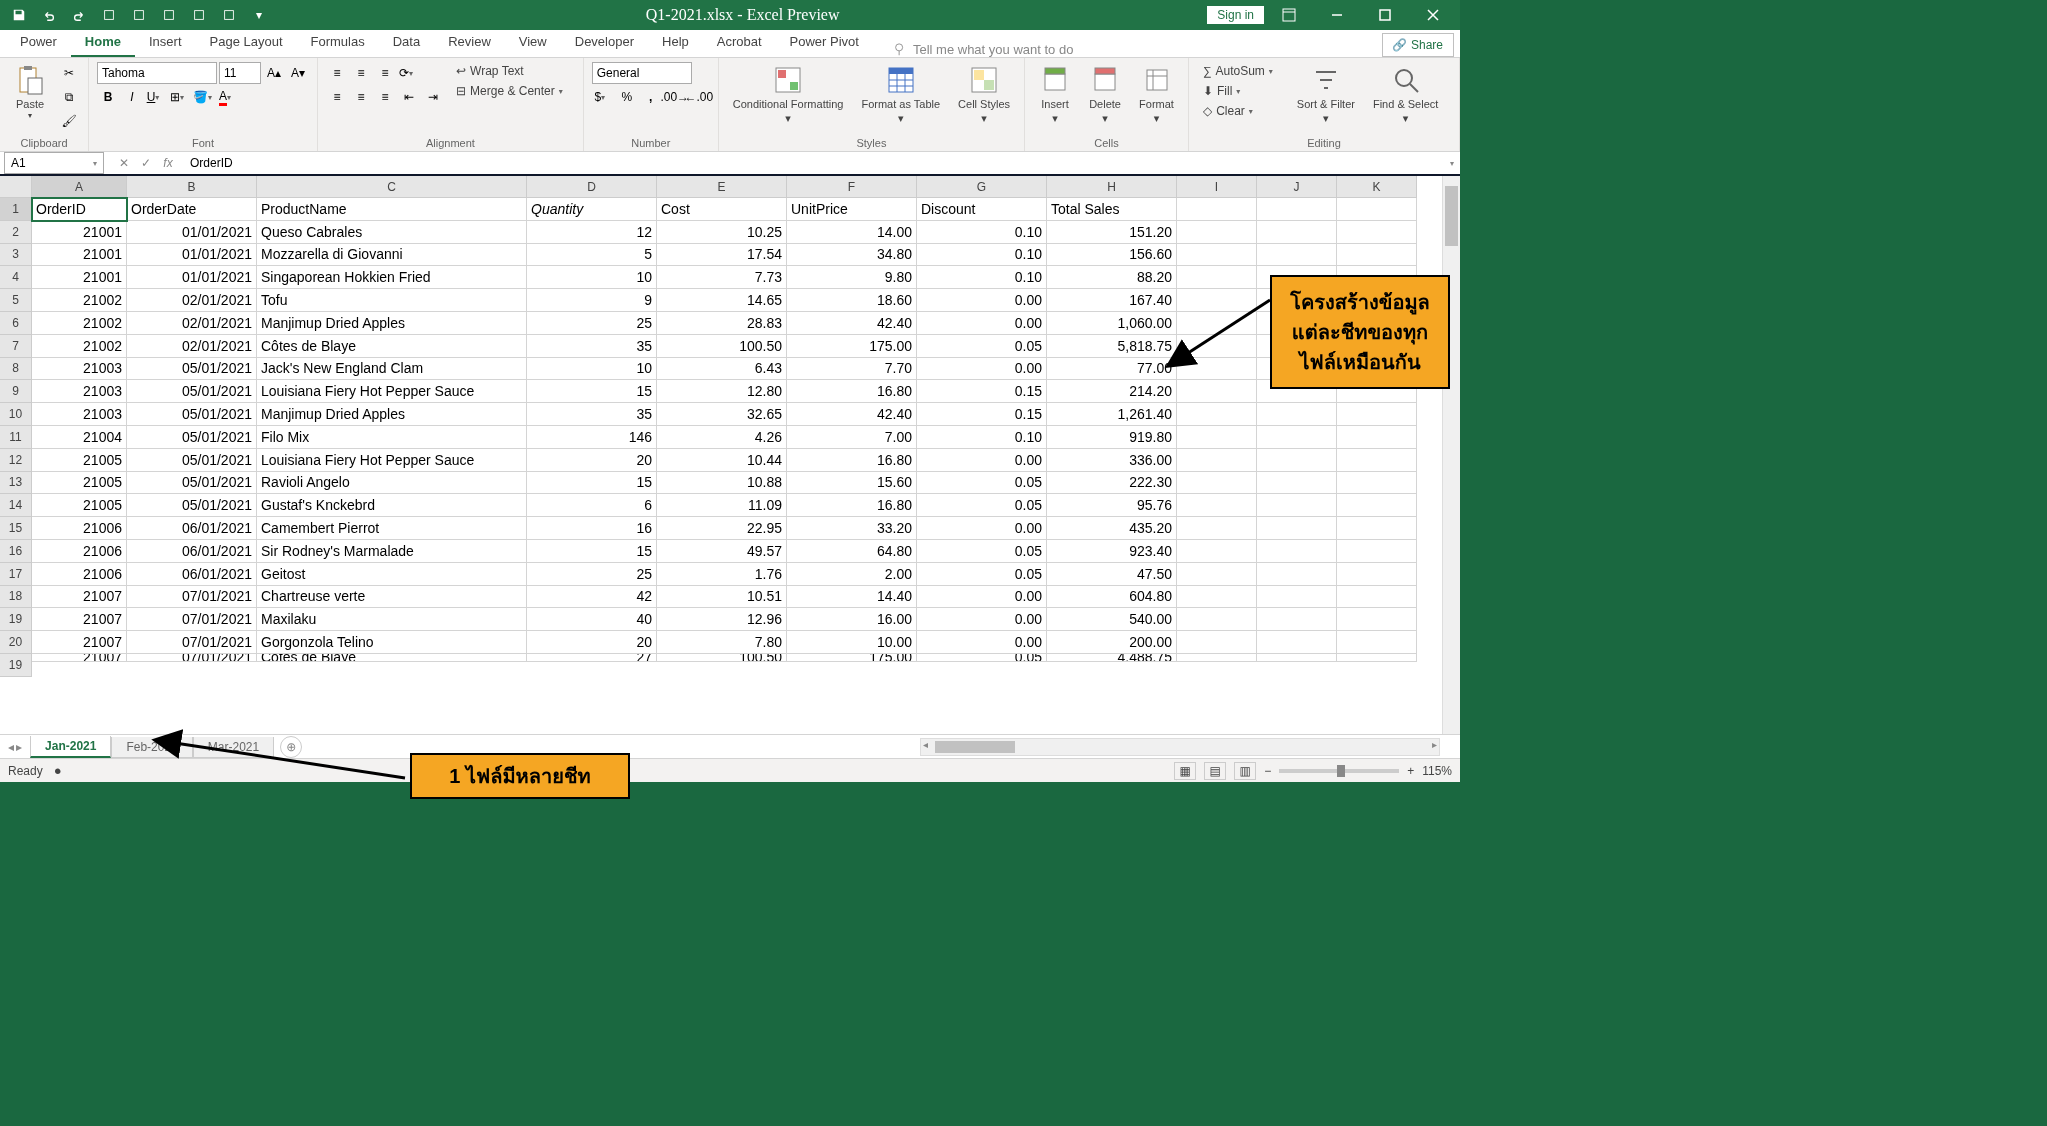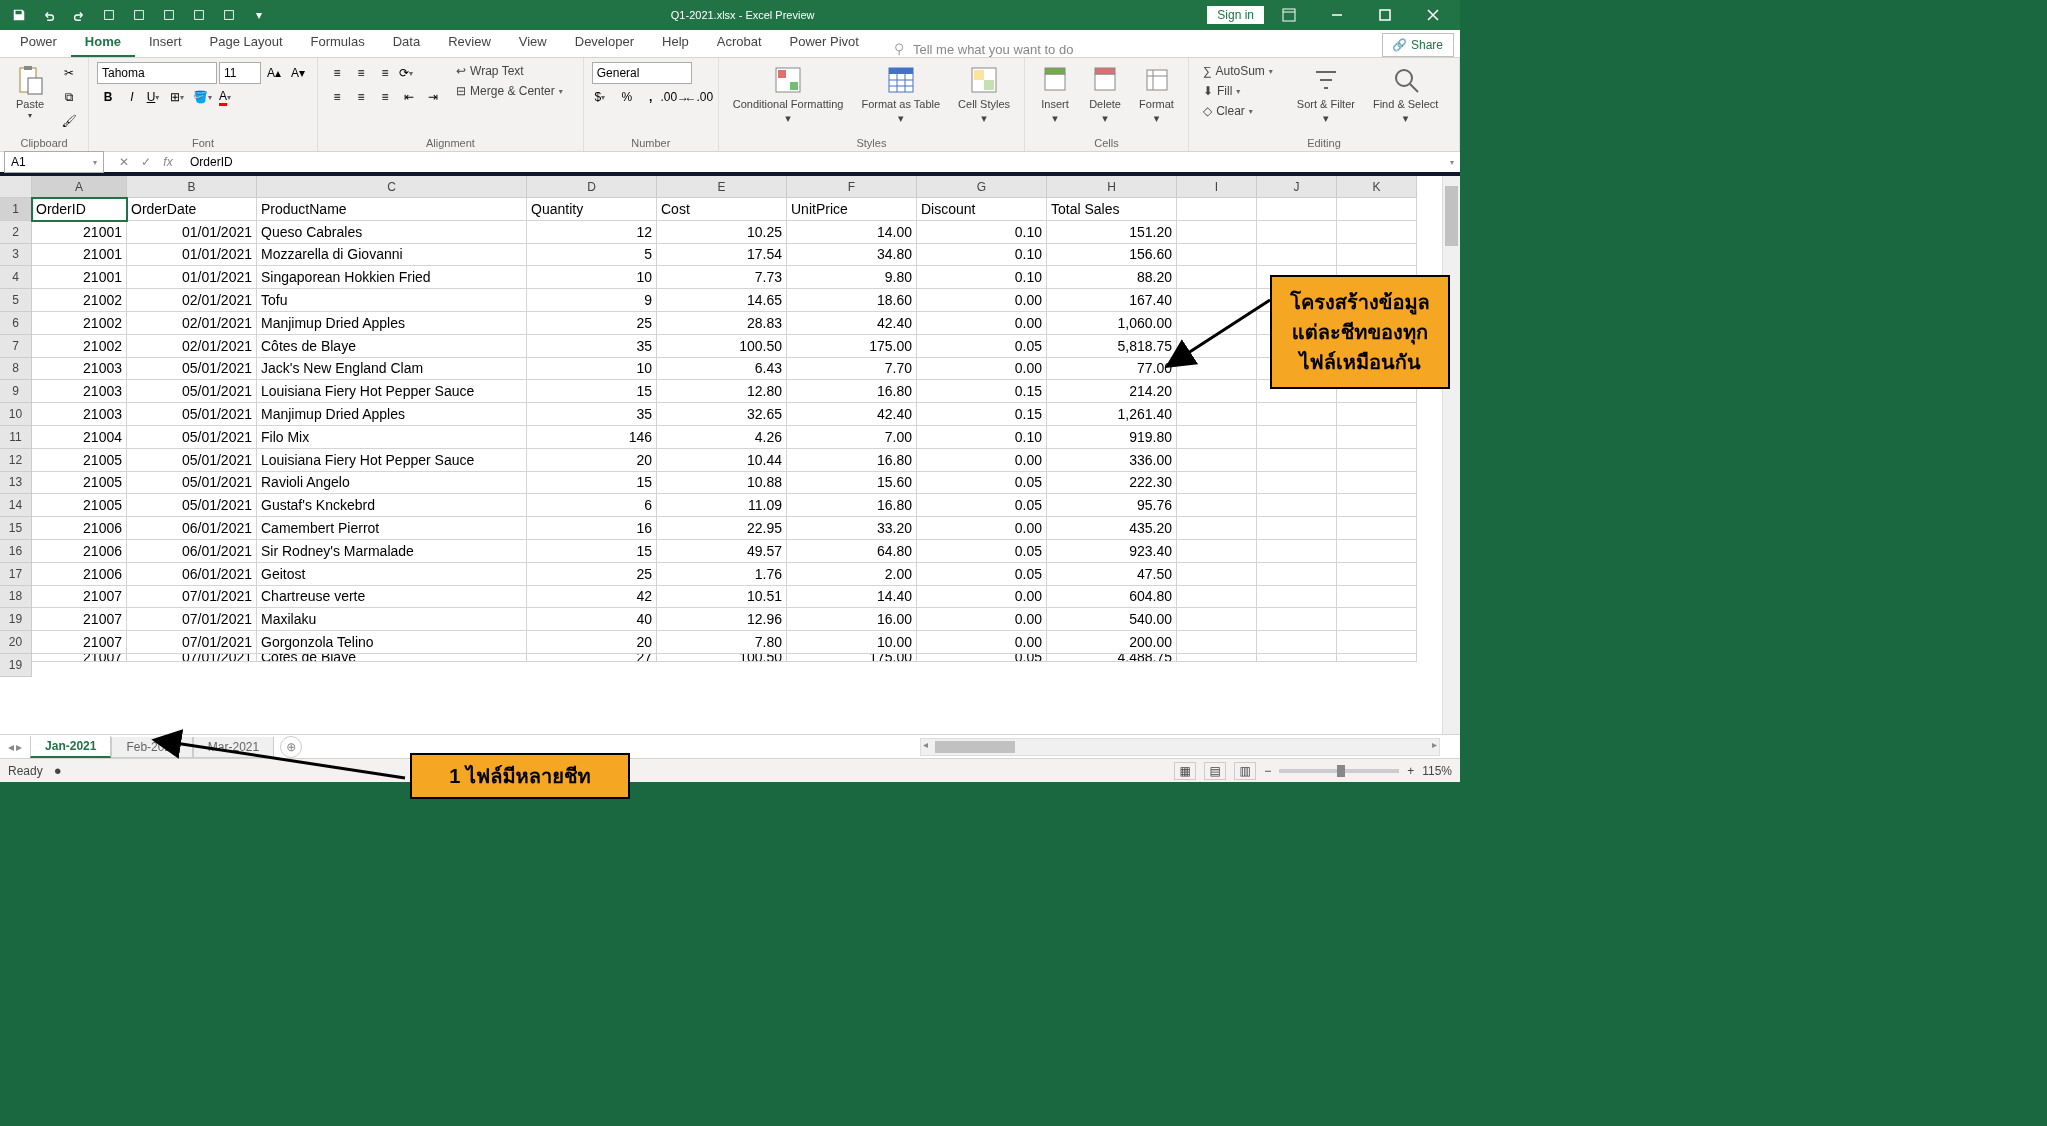--- a/index.html
+++ b/index.html
@@ -4,21 +4,21 @@
 <style>
 * { margin:0; padding:0; box-sizing:border-box; font-family:"Segoe UI",Tahoma,sans-serif; }
 body { background:#1a6840; width:2047px; height:1126px; overflow:hidden; position:relative; }
 .app { width:1460px; height:782px; background:#fff; position:absolute; left:0; top:0; display:flex; flex-direction:column; }
 
 
 .titlebar { height:30px; background:#217346; color:#fff; display:flex; align-items:center; font-size:12px; }
 .qat { display:flex; align-items:center; gap:4px; padding:0 6px; }
 .qat-btn { width:26px; height:24px; display:flex; align-items:center; justify-content:center; color:#fff; cursor:pointer; }
 .qat-btn svg { width:14px; height:14px; }
-.title-center { flex:1; text-align:center; font-size:11px; }
+.title-center { flex:1; text-align:center; font-size:16px;font-family:Liberation Serif, serif; }
 .title-right { display:flex; align-items:center; gap:2px; padding-right:4px; }
 .signin-btn { background:#fff; color:#217346; padding:2px 10px; font-size:12px; cursor:pointer; }
 .win-btn { width:46px; height:30px; display:flex; align-items:center; justify-content:center; color:#fff; cursor:pointer; }
 
 
 .ribbon-tabs { height:28px; background:#fff; display:flex; align-items:flex-end; border-bottom:1px solid #d4d4d4; padding:0 6px; font-size:13px; }
 .ribbon-tab { padding:4px 14px 6px; color:#444; cursor:pointer; }
 .ribbon-tab.active { color:#217346; font-weight:600; border-bottom:2px solid #217346; }
 .tellme { display:flex; align-items:center; gap:6px; color:#888; margin-left:20px; flex:1; }
 .tellme svg { width:14px; height:14px; }
@@ -35,21 +35,21 @@
 .vstack { display:flex; flex-direction:column; gap:2px; }
 .hstack { display:flex; align-items:center; gap:2px; }
 .sm-btn { width:22px; height:22px; display:flex; align-items:center; justify-content:center; cursor:pointer; }
 .dd { width:10px; font-size:8px; color:#666; }
 .font-name { width:120px; height:22px; border:1px solid #ababab; background:#fff; padding:0 4px; font-size:12px; }
 .font-size { width:42px; height:22px; border:1px solid #ababab; background:#fff; padding:0 4px; font-size:12px; }
 .numfmt { width:100px; height:22px; border:1px solid #ababab; background:#fff; padding:0 4px; font-size:12px; }
 .txt-btn { display:flex; align-items:center; gap:4px; padding:2px 6px; cursor:pointer; font-size:12px; color:#444; }
 
 
-.formula-bar { height:24px; background:#fff; border-bottom:4px solid #0f172a; display:flex; align-items:center; font-size:12px; }
+.formula-bar { height:24px; background:#fff; border-bottom:2px solid #0f172a; display:flex; align-items:center; font-size:12px; }
 .name-box { width:100px; height:22px; border:1px solid #ababab; margin:0 4px; padding:0 6px; display:flex; align-items:center; justify-content:space-between; }
 .fx-btns { display:flex; gap:2px; padding:0 6px; color:#888; }
 .fx-btns span { width:20px; text-align:center; cursor:pointer; }
 .fx-input { flex:1; padding:0 6px; }
 
 
 .grid-wrap { flex:1; display:flex; overflow:hidden; position:relative; }
 .corner { width:32px; height:22px; background:#e6e6e6; border-right:1px solid #ccc; border-bottom:1px solid #ccc; position:absolute; left:0; top:0; z-index:3; }
 .col-headers { position:absolute; left:32px; top:0; height:22px; display:flex; z-index:2; background:#e6e6e6; }
 .col-h { border-right:1px solid #ccc; border-bottom:1px solid #ccc; display:flex; align-items:center; justify-content:center; font-size:12px; color:#444; }
@@ -424,21 +424,21 @@
         <div class="row-h">18</div>
         <div class="row-h">19</div>
         <div class="row-h">20</div>
         <div class="row-h">19</div>
       </div>
     <div class="cells" id="cells">
         <div class="row">
           <div class="cell active" style="width: 95px;">OrderID</div>
           <div class="cell" style="width: 130px;">OrderDate</div>
           <div class="cell" style="width: 270px;">ProductName</div>
-          <div class="cell" style="width: 130px;">Quantity</div>
+          <div class="cell" style="width: 130px; font-style: italic;">Quantity</div>
           <div class="cell" style="width: 130px;">Cost</div>
           <div class="cell" style="width: 130px;">UnitPrice</div>
           <div class="cell" style="width: 130px;">Discount</div>
           <div class="cell" style="width: 130px;">Total Sales</div>
           <div class="cell" style="width: 80px;"></div>
           <div class="cell" style="width: 80px;"></div>
           <div class="cell" style="width: 80px;"></div>
         </div>
         <div class="row">
           <div class="cell num" style="width: 95px;">21001</div>

